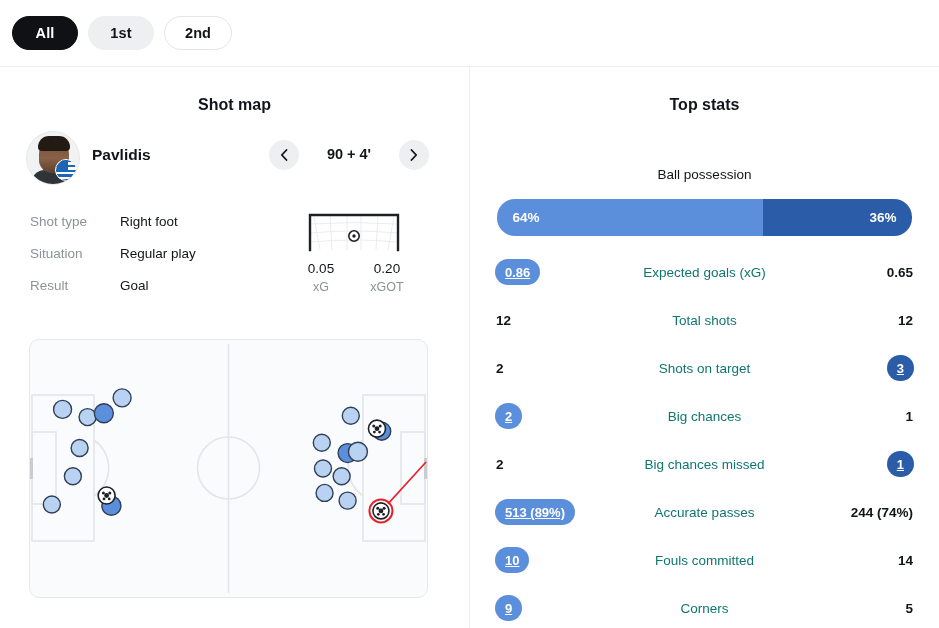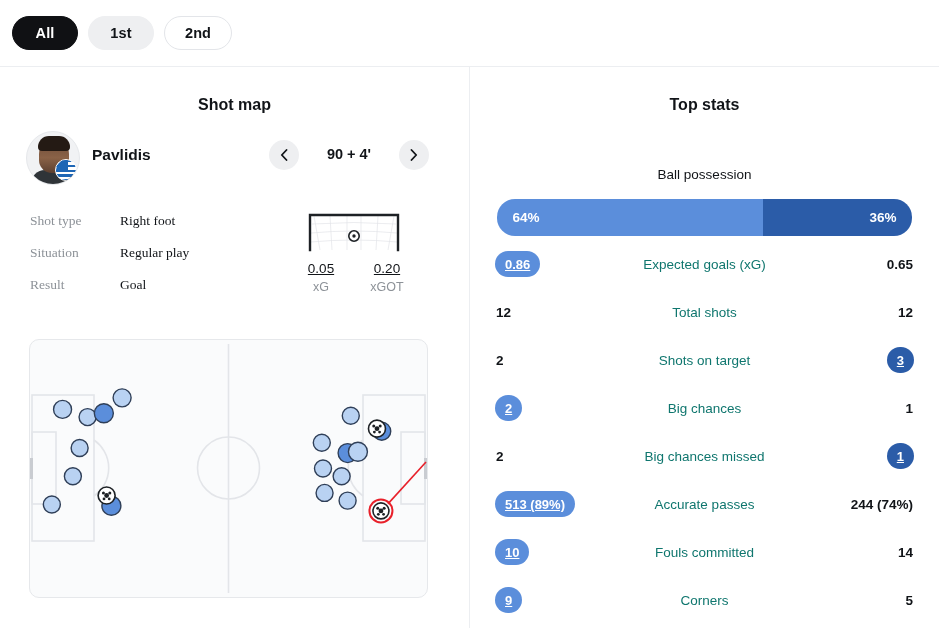--- a/index.html
+++ b/index.html
@@ -104,45 +104,45 @@
   }
   .navbtn.prev { left: 269px; }
   .navbtn.next { left: 399px; }
   .minute {
     position: absolute; left: 306px; top: 17px; width: 86px;
     text-align: center; font-size: 14.5px; font-weight: 700; color: #111418;
   }
 
   
   .details { position: absolute; left: 0; top: 138px; width: 290px; }
-  .drow { height: 32px; display: flex; align-items: center; font-family: Liberation Serif, serif; }
+  .drow { height: 32px; display: flex; align-items: center; }
   .dlabel { width: 90px; margin-left: 30px; font-size: 13.5px; color: #8d9298; }
   .dvalue { font-size: 13.5px; color: #111418; font-weight: 500; }
 
   
   .goalbox { position: absolute; left: 294px; top: 138px; width: 120px; }
   .goalframe { width: 100px; height: 42px; margin: 5px auto 0; position: relative; }
   .xg-vals { display: flex; justify-content: center; gap: 24px; margin-top: 9px; }
   .xg-col { width: 42px; text-align: center; }
-  .xg-num { font-size: 13.5px; color: #111418; font-weight: 500; text-decoration: underline; }
+  .xg-num { font-size: 13.5px; color: #111418; font-weight: 500; }
   .xg-lab { font-size: 12.5px; color: #8d9298; margin-top: 4px; }
 
   
   .pitch-wrap {
     position: absolute; left: 29px; top: 272px;
     width: 399px; height: 259px;
     background: #fafbfc; border: 1px solid #e6e8eb; border-radius: 10px;
   }
 
   
   .possession-label {
     text-align: center; font-size: 13.5px; color: #111418; margin-top: 53px;
   }
   .possession-bar {
-    position: relative; margin: 17px auto 4px;
+    position: relative; margin: 17px auto 12px;
     width: 416px; height: 37px; display: flex;
   }
   .poss-seg {
     height: 37px; display: flex; align-items: center;
     font-size: 13.5px; font-weight: 700; color: #ffffff;
   }
   .poss-home {
     border-radius: 18px 0 0 18px; justify-content: flex-start; padding-left: 16px;
   }
   .poss-away {

